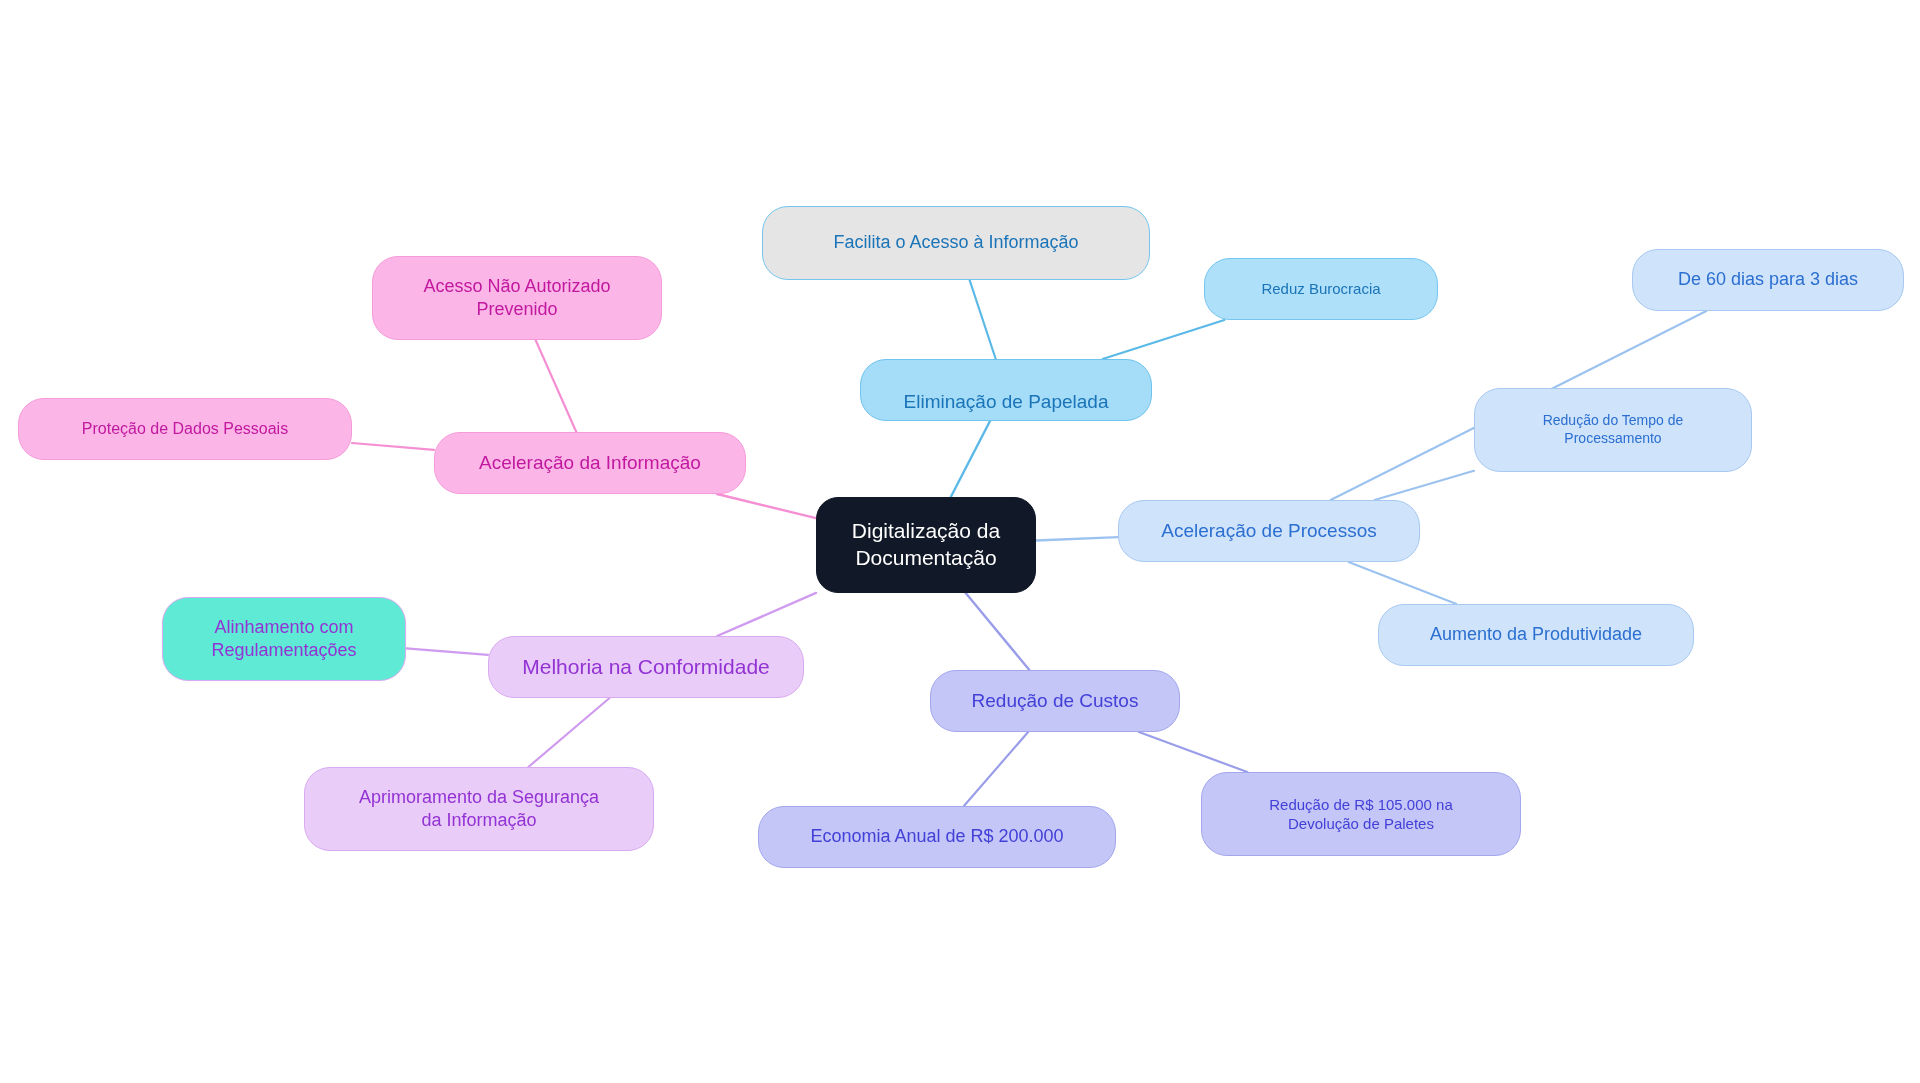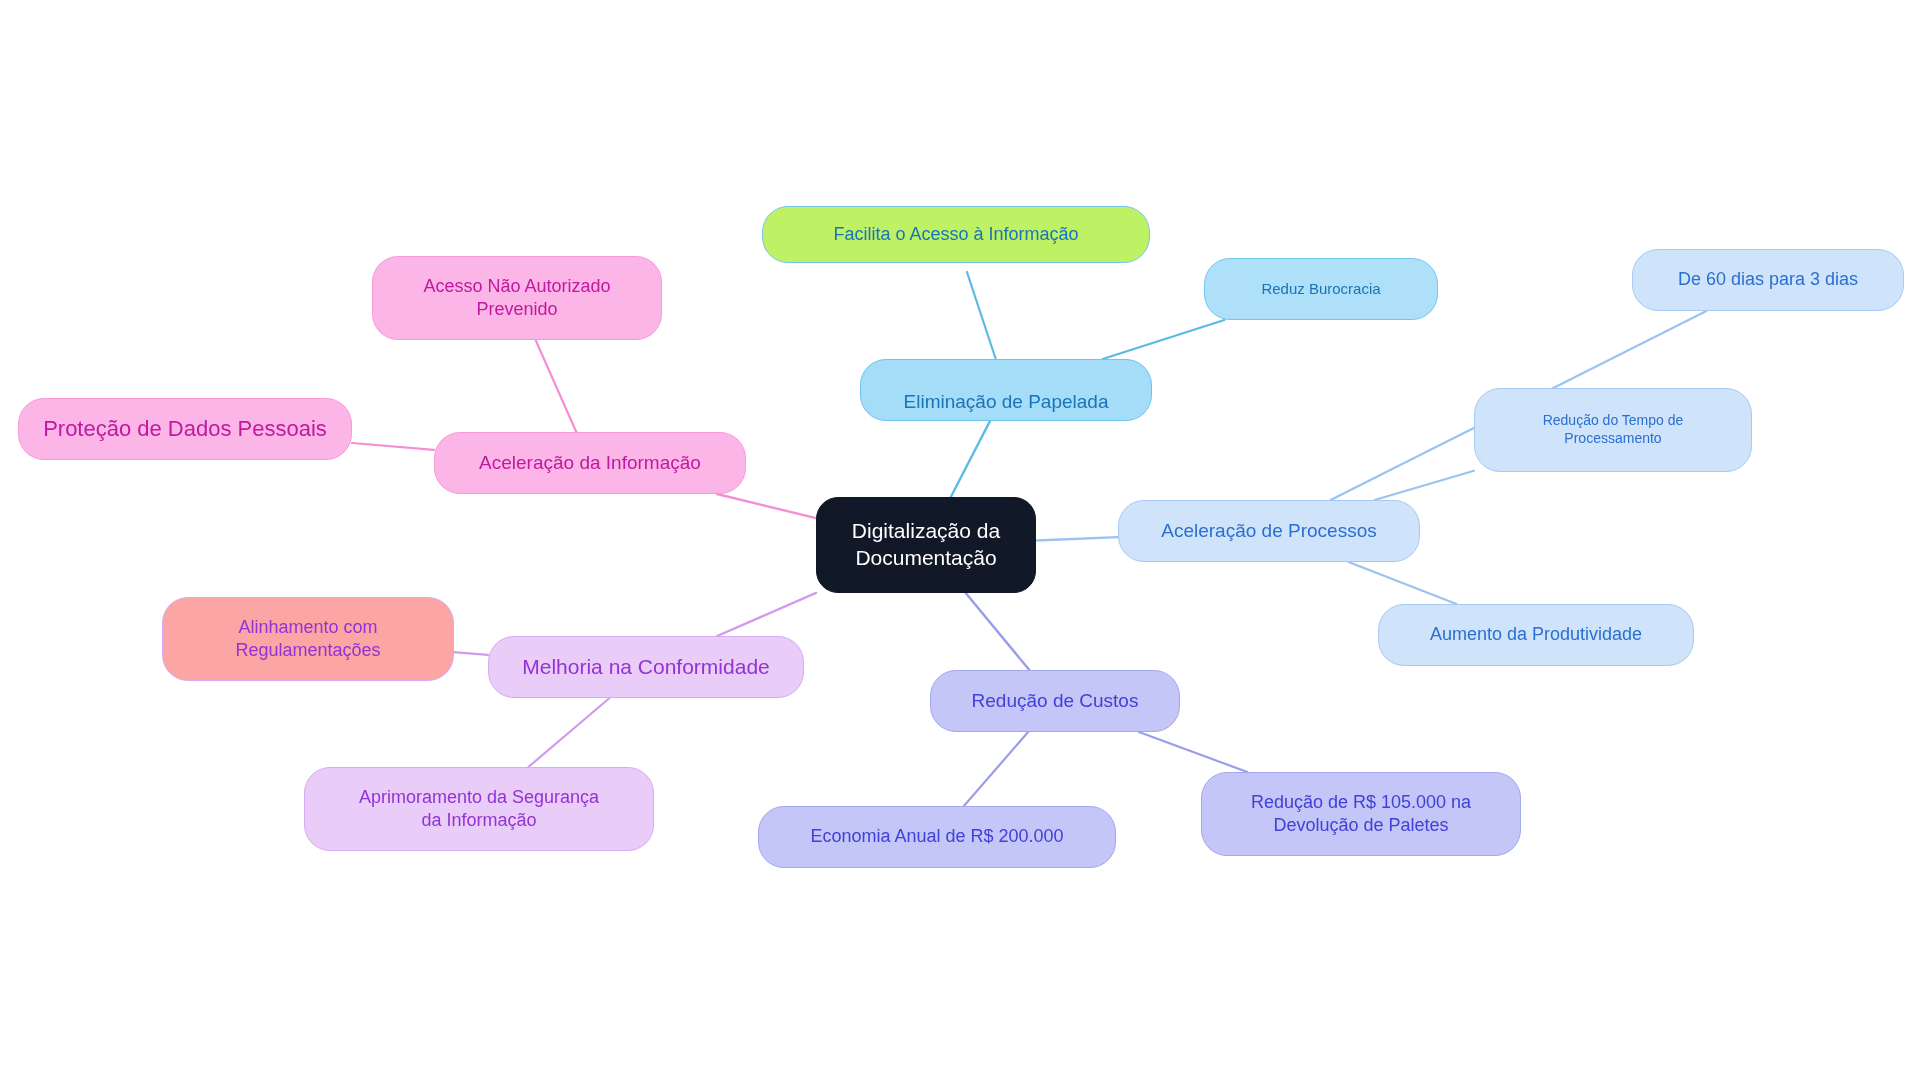--- a/index.html
+++ b/index.html
@@ -100,34 +100,34 @@
       <line x1="488" y1="654.7790055248619" x2="406" y2="648.4364640883978" stroke="#d09bef" stroke-width="2.2" stroke-linecap="round" fill="none"></line>
       <line x1="609.5422535211268" y1="698" x2="528.3943661971831" y2="767" stroke="#d09bef" stroke-width="2.2" stroke-linecap="round" fill="none"></line>
       <line x1="816" y1="518.1547619047619" x2="717.0243902439024" y2="494" stroke="#f58fd4" stroke-width="2.4" stroke-linecap="round" fill="none"></line>
       <line x1="576.2848484848485" y1="432" x2="535.5818181818182" y2="340" stroke="#f58fd4" stroke-width="2.2" stroke-linecap="round" fill="none"></line>
       <line x1="434" y1="449.9037037037037" x2="352" y2="443.01975308641977" stroke="#f58fd4" stroke-width="2.2" stroke-linecap="round" fill="none"></line>
     </svg>
   <div id="node-layer">
       <div class="node root" style="left: 816px; top: 497px; width: 220px; height: 96px;"><span class="label">Digitalização da
 Documentação</span></div>
       <div class="node b-cyan" style="left: 860px; top: 359px; width: 292px; height: 62px; background: rgb(165, 220, 247); border-color: rgb(110, 196, 238); color: rgb(26, 116, 184); font-size: 19px;"><span class="label">Eliminação de Papelada</span></div>
-      <div class="node b-cyan-l" style="left: 762px; top: 206px; width: 388px; height: 57px; background: #bef264; border-color: rgb(116, 198, 239); color: rgb(26, 116, 184); font-size: 18px;"><span class="label">Facilita o Acesso à Informação</span></div>
+      <div class="node b-cyan-l" style="left: 762px; top: 206px; width: 388px; height: 74px; background: #e5e5e5; border-color: rgb(116, 198, 239); color: rgb(26, 116, 184); font-size: 18px;"><span class="label">Facilita o Acesso à Informação</span></div>
       <div class="node b-cyan-l" style="left: 1204px; top: 258px; width: 234px; height: 62px; background: rgb(175, 224, 249); border-color: rgb(116, 198, 239); color: rgb(26, 116, 184); font-size: 15px;"><span class="label">Reduz Burocracia</span></div>
       <div class="node b-blue" style="left: 1118px; top: 500px; width: 302px; height: 62px; background: rgb(207, 227, 251); border-color: rgb(168, 201, 242); color: rgb(43, 111, 208); font-size: 19px;"><span class="label">Aceleração de Processos</span></div>
       <div class="node b-blue" style="left: 1474px; top: 388px; width: 278px; height: 84px; background: rgb(207, 227, 251); border-color: rgb(168, 201, 242); color: rgb(43, 111, 208); font-size: 14px;"><span class="label">Redução do Tempo de
 Processamento</span></div>
       <div class="node b-blue" style="left: 1378px; top: 604px; width: 316px; height: 62px; background: rgb(207, 227, 251); border-color: rgb(168, 201, 242); color: rgb(43, 111, 208); font-size: 18px; justify-content: center;"><span class="label">Aumento da Produtividade</span></div>
       <div class="node b-blue" style="left: 1632px; top: 249px; width: 272px; height: 62px; background: rgb(207, 227, 251); border-color: rgb(168, 201, 242); color: rgb(43, 111, 208); font-size: 18px;"><span class="label">De 60 dias para 3 dias</span></div>
       <div class="node b-indigo" style="left: 930px; top: 670px; width: 250px; height: 62px; background: rgb(195, 198, 247); border-color: rgb(163, 167, 238); color: rgb(67, 64, 216); font-size: 19px;"><span class="label">Redução de Custos</span></div>
       <div class="node b-indigo" style="left: 758px; top: 806px; width: 358px; height: 62px; background: rgb(195, 198, 247); border-color: rgb(163, 167, 238); color: rgb(67, 64, 216); font-size: 18px;"><span class="label">Economia Anual de R$ 200.000</span></div>
-      <div class="node b-indigo" style="left: 1201px; top: 772px; width: 320px; height: 84px; background: rgb(195, 198, 247); border-color: rgb(163, 167, 238); color: rgb(67, 64, 216); font-size: 18px;"><span class="label">Redução de R$ 105.000 na
+      <div class="node b-indigo" style="left: 1201px; top: 772px; width: 320px; height: 84px; background: rgb(195, 198, 247); border-color: rgb(163, 167, 238); color: rgb(67, 64, 216); font-size: 15px;"><span class="label">Redução de R$ 105.000 na
 Devolução de Paletes</span></div>
       <div class="node b-violet" style="left: 488px; top: 636px; width: 316px; height: 62px; background: rgb(233, 204, 248); border-color: rgb(217, 170, 242); color: rgb(147, 51, 212); font-size: 21px;"><span class="label">Melhoria na Conformidade</span></div>
-      <div class="node b-violet" style="left: 162px; top: 597px; width: 292px; height: 84px; background: #fca5a5; border-color: rgb(217, 170, 242); color: rgb(147, 51, 212); font-size: 18px;"><span class="label">Alinhamento com
+      <div class="node b-violet" style="left: 162px; top: 597px; width: 244px; height: 84px; background: #5eead4; border-color: rgb(217, 170, 242); color: rgb(147, 51, 212); font-size: 18px;"><span class="label">Alinhamento com
 Regulamentações</span></div>
       <div class="node b-violet" style="left: 304px; top: 767px; width: 350px; height: 84px; background: rgb(233, 204, 248); border-color: rgb(217, 170, 242); color: rgb(147, 51, 212); font-size: 18px;"><span class="label">Aprimoramento da Segurança
 da Informação</span></div>
       <div class="node b-pink" style="left: 434px; top: 432px; width: 312px; height: 62px; background: rgb(251, 182, 231); border-color: rgb(247, 154, 218); color: rgb(194, 24, 159); font-size: 19px;"><span class="label">Aceleração da Informação</span></div>
       <div class="node b-pink" style="left: 372px; top: 256px; width: 290px; height: 84px; background: rgb(251, 182, 231); border-color: rgb(247, 154, 218); color: rgb(194, 24, 159); font-size: 18px;"><span class="label">Acesso Não Autorizado
 Prevenido</span></div>
-      <div class="node b-pink" style="left: 18px; top: 398px; width: 334px; height: 62px; background: rgb(251, 182, 231); border-color: rgb(247, 154, 218); color: rgb(194, 24, 159); font-size: 22px;"><span class="label">Proteção de Dados Pessoais</span></div>
+      <div class="node b-pink" style="left: 18px; top: 398px; width: 334px; height: 62px; background: rgb(251, 182, 231); border-color: rgb(247, 154, 218); color: rgb(194, 24, 159); font-size: 16px;"><span class="label">Proteção de Dados Pessoais</span></div>
     </div>
 </div>
 
 </body></html>

